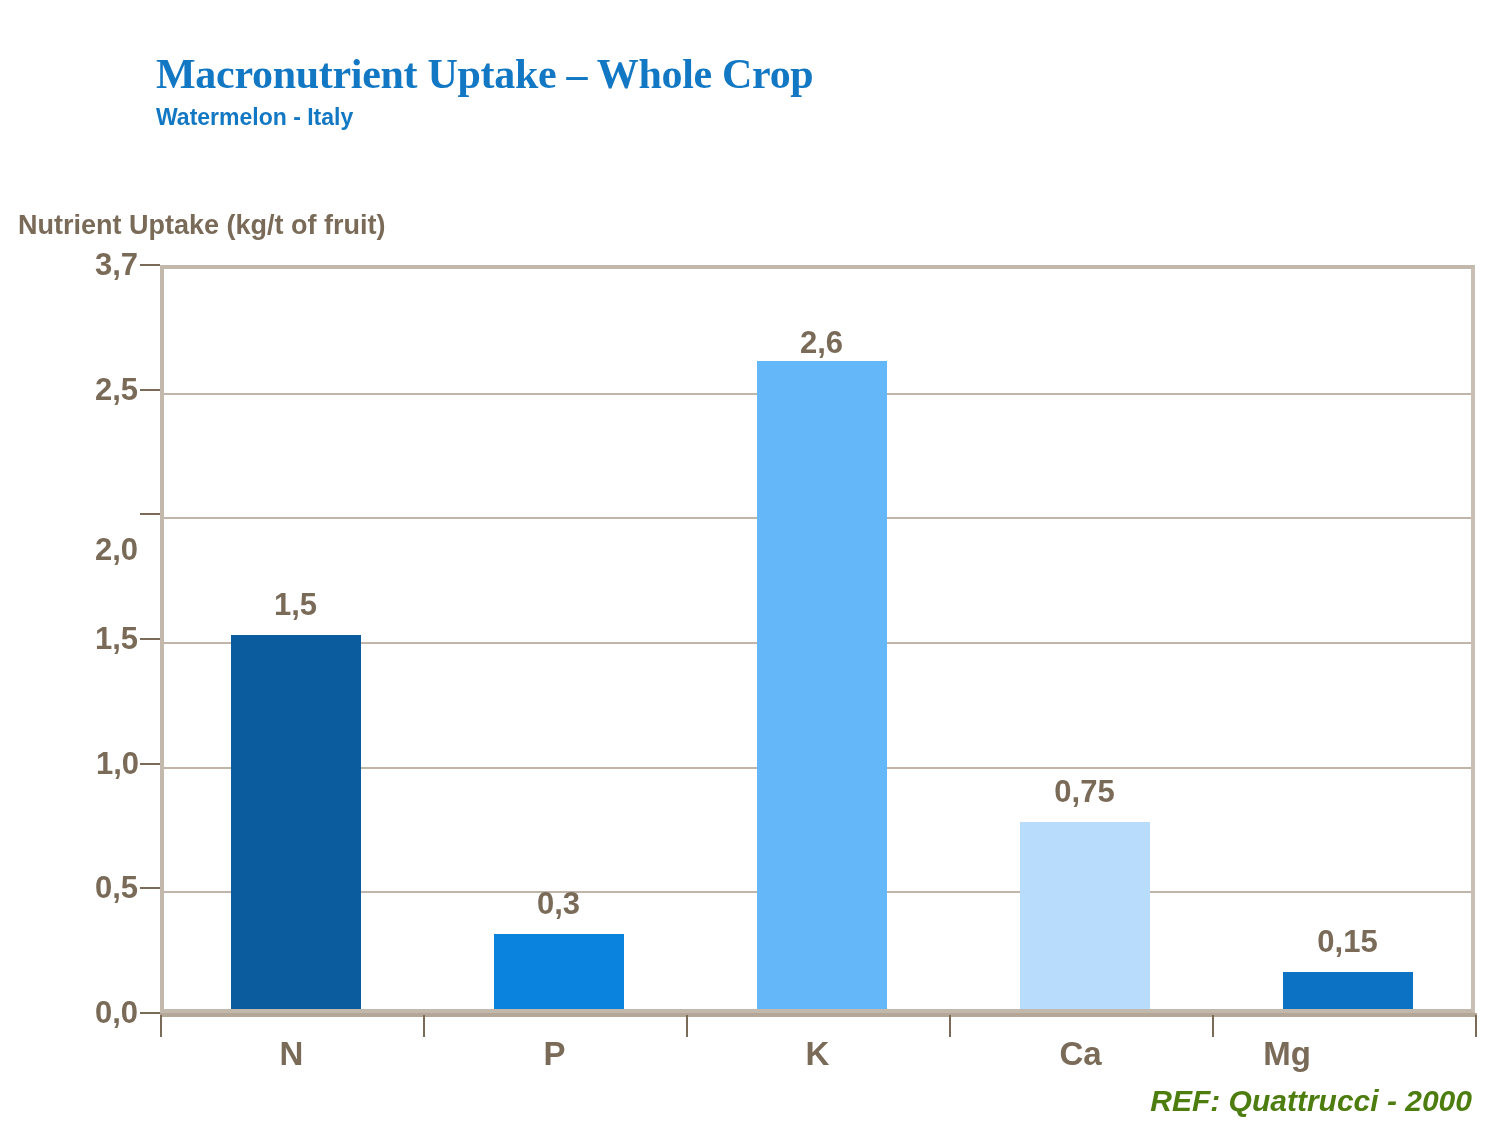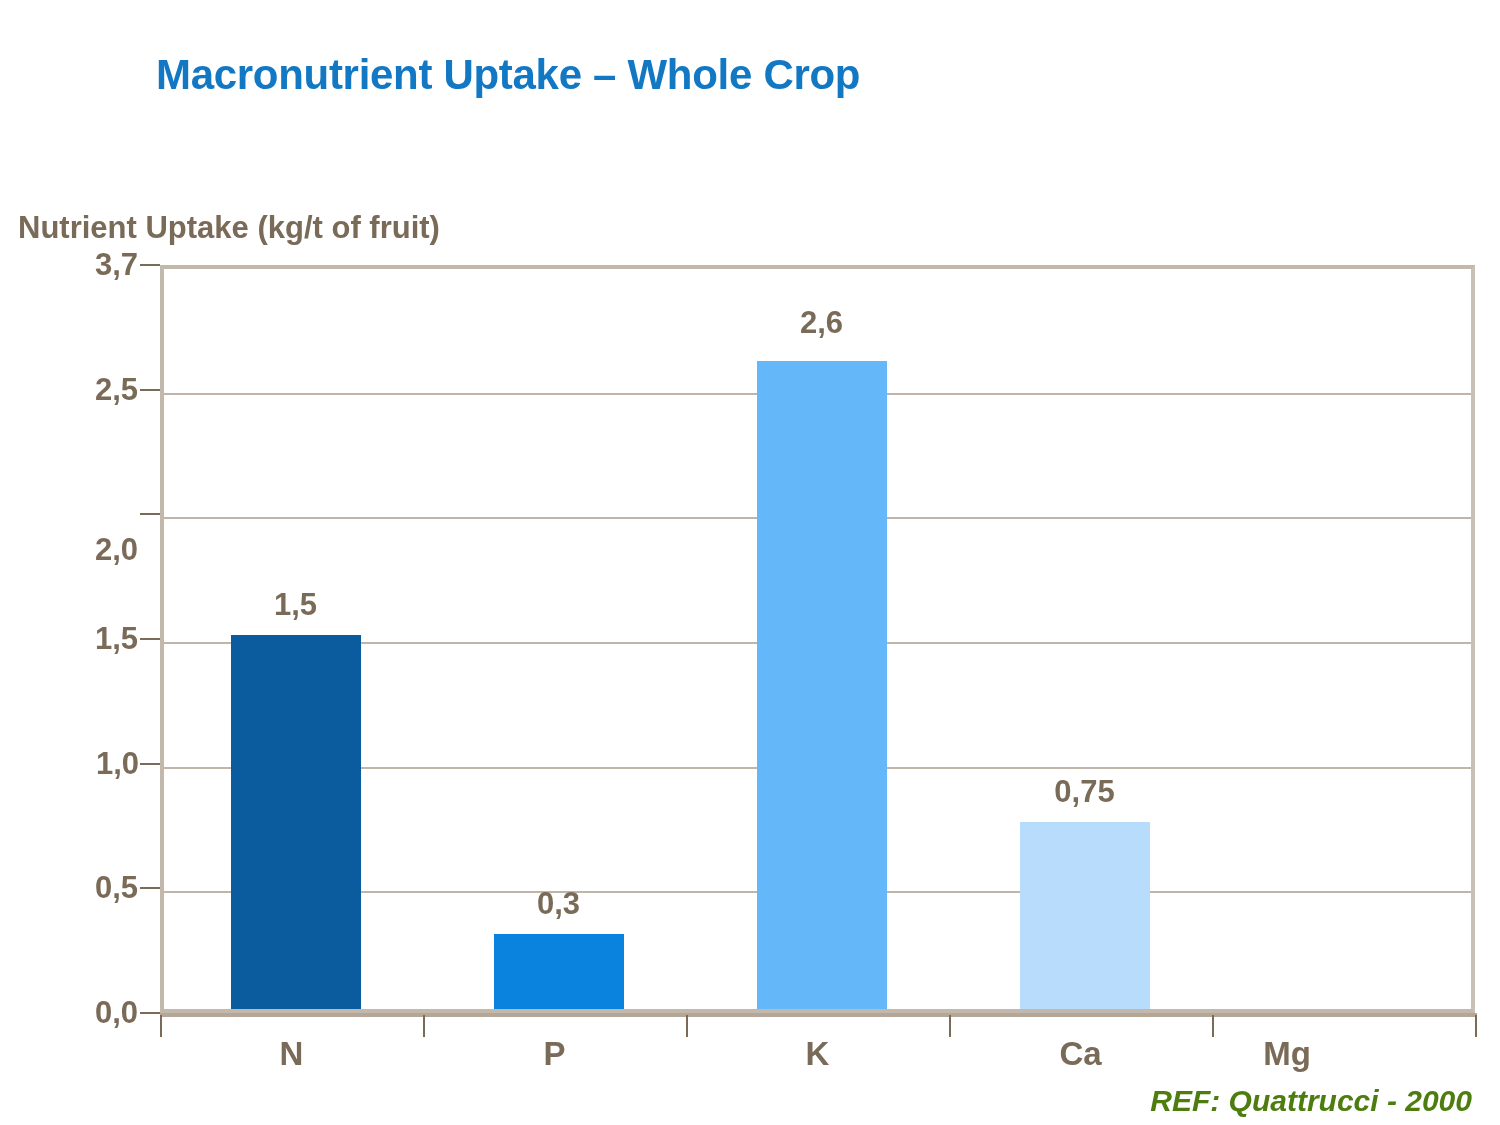--- a/index.html
+++ b/index.html
@@ -23,35 +23,36 @@
     top: 52px;
     width: 1200px;
   }
   #chart-title {
     font-size: 42px;
     font-weight: bold;
     color: #1378c4;
     line-height: 1.08;
     letter-spacing: -0.3px;
     white-space: nowrap;
+    font-family: Liberation Serif, serif;
   }
   #chart-subtitle {
     font-size: 23px;
     font-weight: bold;
     color: #1378c4;
     margin-top: 7px;
     white-space: nowrap;
   }
 
   
   #y-axis-title {
     position: absolute;
     left: 18px;
     top: 210px;
-    font-size: 31px;
+    font-size: 27px;
     font-weight: bold;
     color: #7a6a58;
     white-space: nowrap;
   }
 
   
   
   #plot-frame {
     position: absolute;
     left: 160px;
@@ -159,20 +160,21 @@
     font-style: italic;
     color: #4d7c0f;
     white-space: nowrap;
   }
 </style>
 </head>
 <body>
 
 <div id="title-block">
   <div id="chart-title">Macronutrient Uptake – Whole Crop</div>
+  <div id="chart-subtitle">Watermelon  - Italy</div>
 </div>
 
 <div id="y-axis-title">Nutrient Uptake (kg/t of fruit)</div>
 
 <div id="plot-frame">
   <div id="plot-inner">
       <div class="gridline" style="top: 622.333px; background: rgb(192, 181, 168);"></div>
       <div class="gridline" style="top: 497.667px; background: rgb(192, 181, 168);"></div>
       <div class="gridline" style="top: 373px; background: rgb(192, 181, 168);"></div>
       <div class="gridline" style="top: 248.333px; background: rgb(192, 181, 168);"></div>
@@ -180,25 +182,29 @@
       <div class="bar-slot" style="left: 0px; width: 263px;">
         <div class="bar" title="N: 1,5" style="height: 374px; background: rgb(11, 92, 158);"></div>
         <div class="bar-value" style="bottom: 386px;">1,5</div>
       </div>
       <div class="bar-slot" style="left: 263px; width: 263px;">
         <div class="bar" title="P: 0,3" style="height: 74.8px; background: rgb(10, 131, 223);"></div>
         <div class="bar-value" style="bottom: 86.8px;">0,3</div>
       </div>
       <div class="bar-slot" style="left: 526px; width: 263px;">
         <div class="bar" title="K: 2,6" style="height: 648.267px; background: rgb(100, 184, 250);"></div>
-        <div class="bar-value" style="bottom: 668px;">2,6</div>
+        <div class="bar-value" style="bottom: 648px;">2,6</div>
       </div>
       <div class="bar-slot" style="left: 789px; width: 263px; text-decoration: underline;">
         <div class="bar" title="Ca: 0,75" style="height: 187px; background: rgb(184, 221, 252);"></div>
         <div class="bar-value" style="bottom: 199px;">0,75</div>
+      </div>
+      <div class="bar-slot" style="left: 1052px; width: 263px;">
+        <div class="bar" title="Mg: 0,15" style="height: 37.4px; background: rgb(12, 114, 195);"></div>
+        <div class="bar-value" style="bottom: 49.4px;">0,15</div>
       </div>
     </div>
 </div>
 
 <div id="x-axis-line"></div>
 
 <div id="footer-ref">REF: Quattrucci - 2000</div>
 
 <div class="ytick-label" style="left: 10px; right: auto; width: 128px; top: 1013px;">0,0</div>
 <div class="ytick-mark" style="top: 1013px;"></div>

